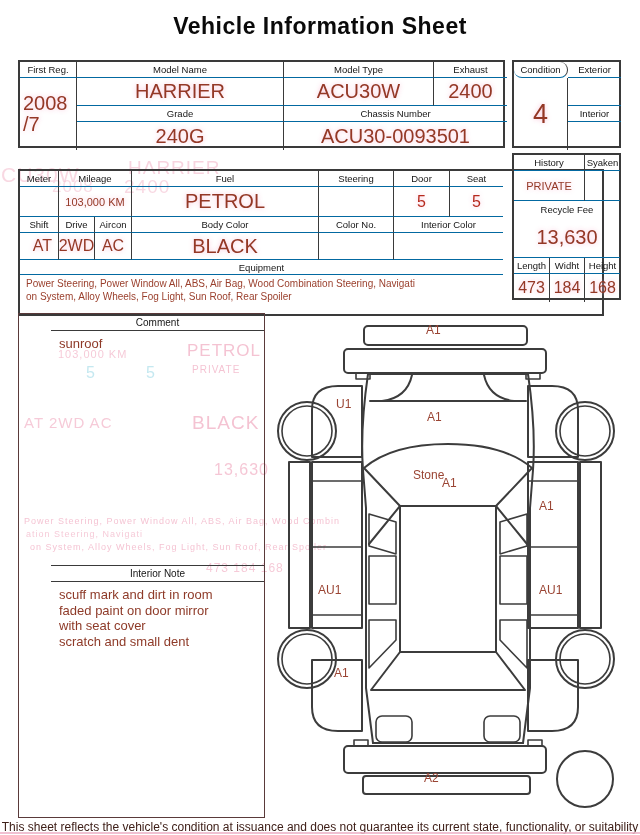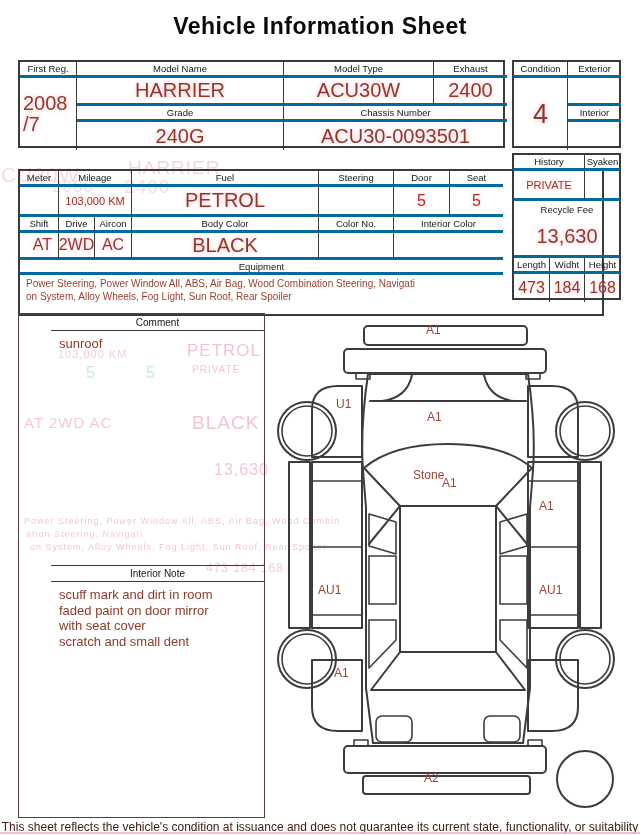--- a/index.html
+++ b/index.html
@@ -8,21 +8,21 @@
     font-family:"Liberation Sans", sans-serif; overflow:hidden; margin:0 auto;
   }
   .abs { position:absolute; }
   .title {
     position:absolute; top:13px; left:0; width:100%; text-align:center;
     font-size:23px; font-weight:600; color:#0a0a0a; letter-spacing:0.5px;
   }
   .tbl { position:absolute; display:grid; border:2px solid #3a3a3a; box-sizing:border-box; background:transparent; }
   .cell { display:flex; align-items:center; justify-content:center; box-sizing:border-box; overflow:hidden; }
   .br { border-right:1px solid #3a3a3a; }
-  .bb { border-bottom:3px solid #0369a1; }
+  .bb { border-bottom:1px solid #0369a1; }
   .hdr { font-size:9.5px; color:#151515; }
   .val { color:#943826; text-shadow:0 0 5px rgba(250,185,210,0.85); font-weight:500; }
   .v20 { font-size:20px; }
   .v16 { font-size:16px; }
   .v11 { font-size:11px; }
   .v26 { font-size:27px; }
   .red5 { color:#b62a1e; }
   .firstreg { flex-direction:column; align-items:flex-start; padding-left:3px; line-height:21px; }
   .equip { flex-direction:column; align-items:flex-start; justify-content:flex-start; padding:2px 6px; font-size:10px; line-height:13px; color:#9a3f2c; }
   .leftbox { position:absolute; border:1.5px solid #5a3a3a; box-sizing:border-box; background:transparent;padding-left:32px; }
@@ -75,21 +75,21 @@
     <div class="cell val v20 br" style="grid-column:2; grid-row:4;">240G</div>
     <div class="cell hdr br bb" style="grid-column:3; grid-row:1;">Model Type</div>
     <div class="cell hdr bb" style="grid-column:4; grid-row:1;">Exhaust</div>
     <div class="cell val v20 br bb" style="grid-column:3; grid-row:2;">ACU30W</div>
     <div class="cell val v20 bb" style="grid-column:4; grid-row:2;">2400</div>
     <div class="cell hdr bb" style="grid-column:3/5; grid-row:3;">Chassis Number</div>
     <div class="cell val v20" style="grid-column:3/5; grid-row:4;">ACU30-0093501</div>
   </div>
 
   <div class="tbl" style="left:512px; top:60px; width:109px; height:88px; grid-template-columns:54px 53px; grid-template-rows:16px 28px 16px 28px;">
-    <div class="cell hdr br bb" style="grid-column:1; grid-row:1;">Condition</div>
+    <div class="cell hdr br bb" style="grid-column:1; grid-row:1;border-radius:8px;">Condition</div>
     <div class="cell val v26 br" style="grid-column:1; grid-row:2/5;">4</div>
     <div class="cell hdr bb" style="grid-column:2; grid-row:1;">Exterior</div>
     <div class="cell val bb" style="grid-column:2; grid-row:2;"></div>
     <div class="cell hdr bb" style="grid-column:2; grid-row:3;">Interior</div>
     <div class="cell val" style="grid-column:2; grid-row:4;"></div>
   </div>
 
   <div class="tbl" style="left:18px; top:169px; width:586px; height:147px; grid-template-columns:39px 36px 37px 187px 75px 56px 53px; grid-template-rows:16px 30px 16px 27px 15px 39px;">
     <div class="cell hdr br bb" style="grid-column:1; grid-row:1;">Meter</div>
     <div class="cell hdr br bb" style="grid-column:2/4; grid-row:1;">Mileage</div>

